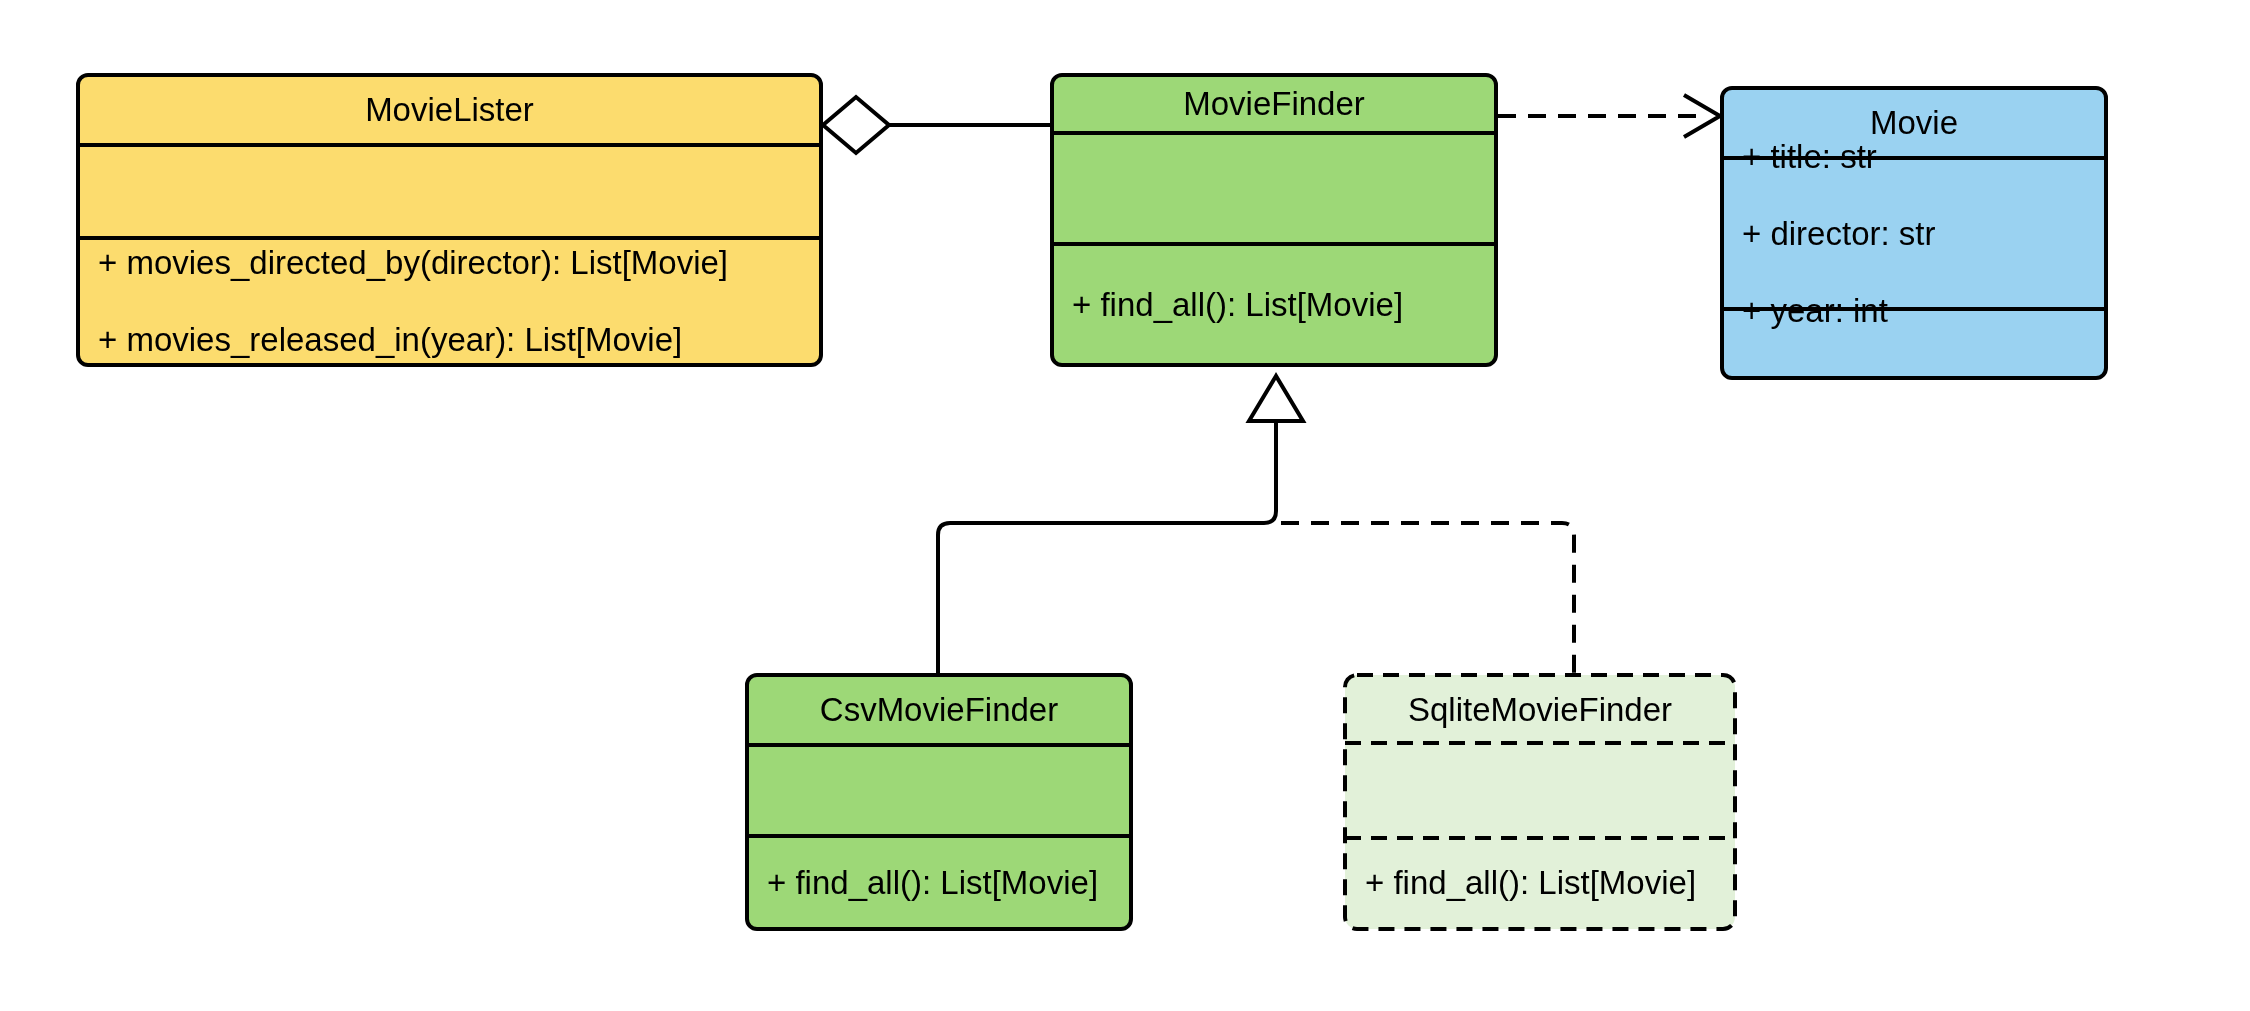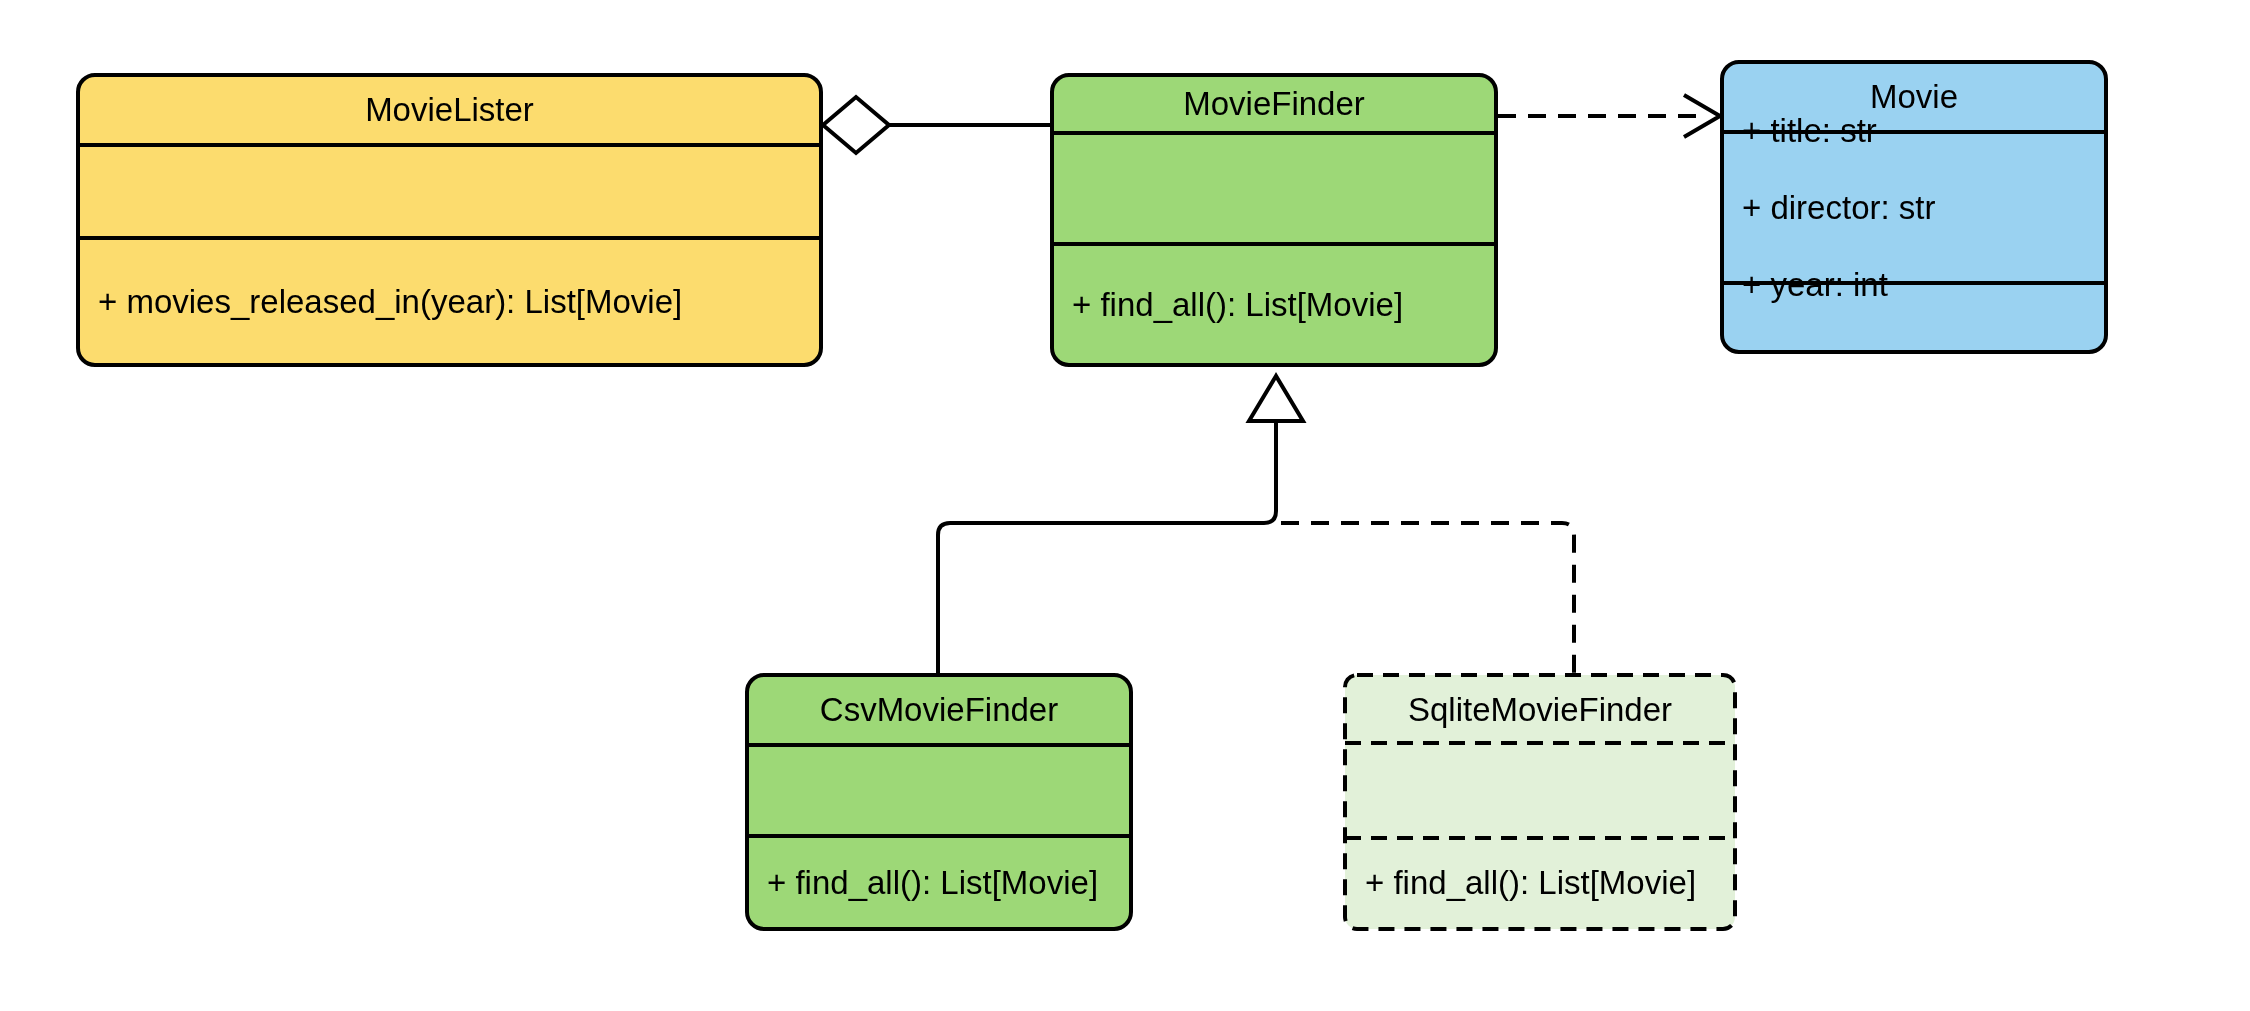--- a/index.html
+++ b/index.html
@@ -9,21 +9,21 @@
     height: 1011px;
     background: #ffffff;
     font-family: "Liberation Sans", sans-serif;
     color: #000;
     overflow: hidden;
   }
   .uml-class {
     position: absolute;
     box-sizing: border-box;
     border: 4px solid #000;
-    border-radius: 19px;
+    border-radius: 12px;
     display: flex;
     flex-direction: column;
     font-size: 33px;
     line-height: 42px;
     color: #000;
   }
   .sec { box-sizing: border-box; flex: 0 0 auto; }
   .sec.t {
     display: flex;
     align-items: center;
@@ -41,21 +41,21 @@
   .sec.m { flex: 1 1 auto; }
   .member { white-space: nowrap; }
 
   
   #c0 { left: 76px;  top: 73px;  width: 747px; height: 294px; }
   #c0 .t { height: 66px; } #c0 .a { height: 93px; }
   
   #c1 { left: 1050px; top: 73px;  width: 448px; height: 294px; }
   #c1 .t { height: 54px; } #c1 .a { height: 111px; }
   
-  #c2 { left: 1720px; top: 60px;  width: 388px; height: 294px; }
+  #c2 { left: 1720px; top: 86px;  width: 388px; height: 294px; }
   #c2 .t { height: 66px; } #c2 .a { height: 151px; }
   
   #c3 { left: 745px;  top: 673px; width: 388px; height: 258px; }
   #c3 .t { height: 66px; } #c3 .a { height: 91px; }
   
   #c4 { left: 1343px; top: 673px; width: 394px; height: 258px;
         background: transparent; border-color: transparent; }
   #c4 .t { height: 66px; }
   #c4 .a { height: 91px; border-top-color: transparent; }
   #c4 .m { border-top-color: transparent; }
@@ -73,20 +73,21 @@
 </style>
 </head>
 <body>
 
 <div class="canvas">
 
   <div class="uml-class" id="c0" style="background: rgb(252, 220, 110);">
     <div class="sec t">MovieLister</div>
     <div class="sec a"></div>
     <div class="sec m">
+      <div class="member">+ movies_directed_by(director): List[Movie]</div>
       <div class="member">+ movies_released_in(year): List[Movie]</div>
     </div>
   </div>
 
   <div class="uml-class" id="c1" style="background: rgb(157, 216, 119);">
     <div class="sec t">MovieFinder</div>
     <div class="sec a"></div>
     <div class="sec m">
       <div class="member">+ find_all(): List[Movie]</div>
     </div>

